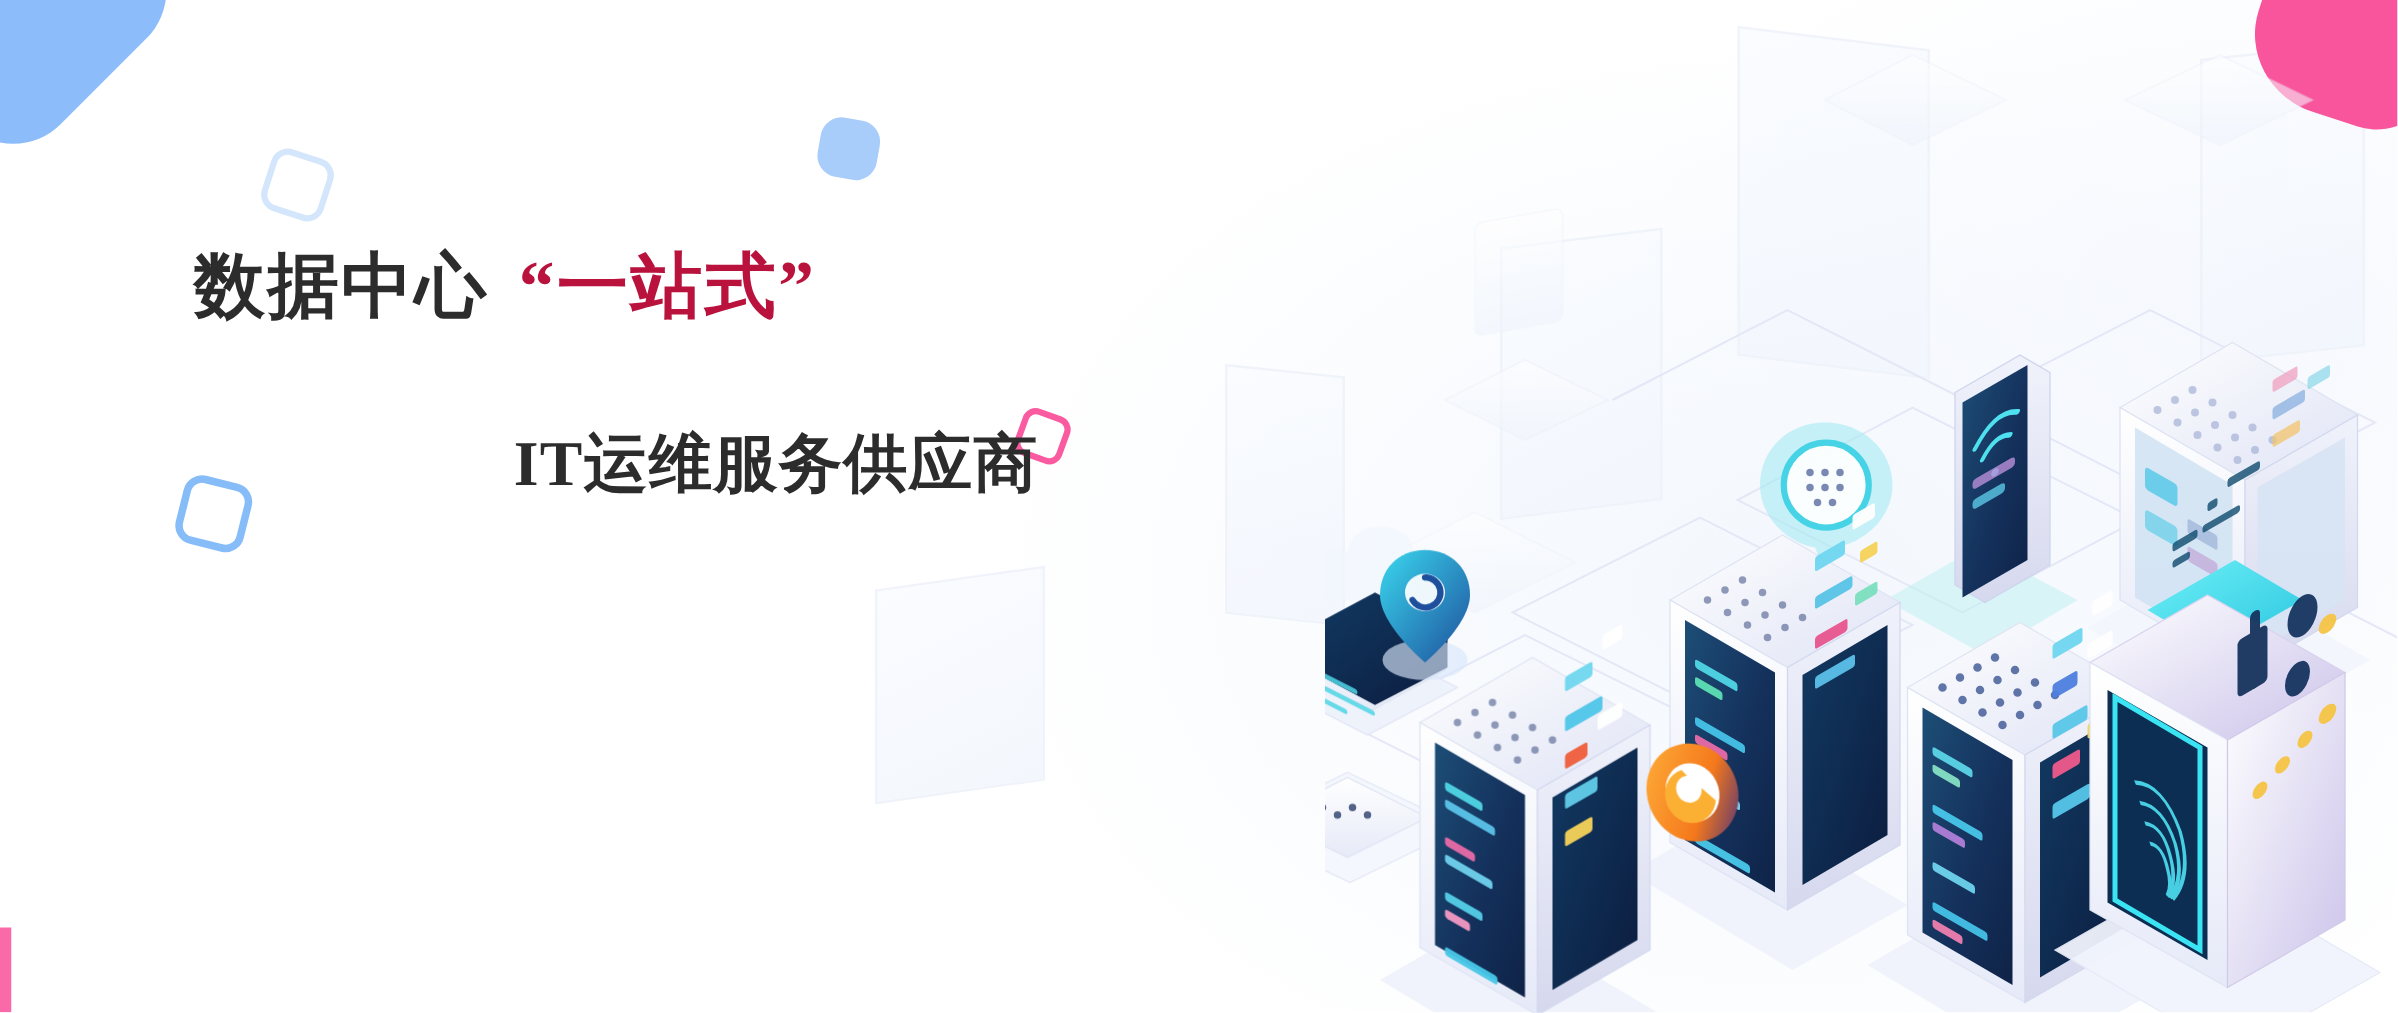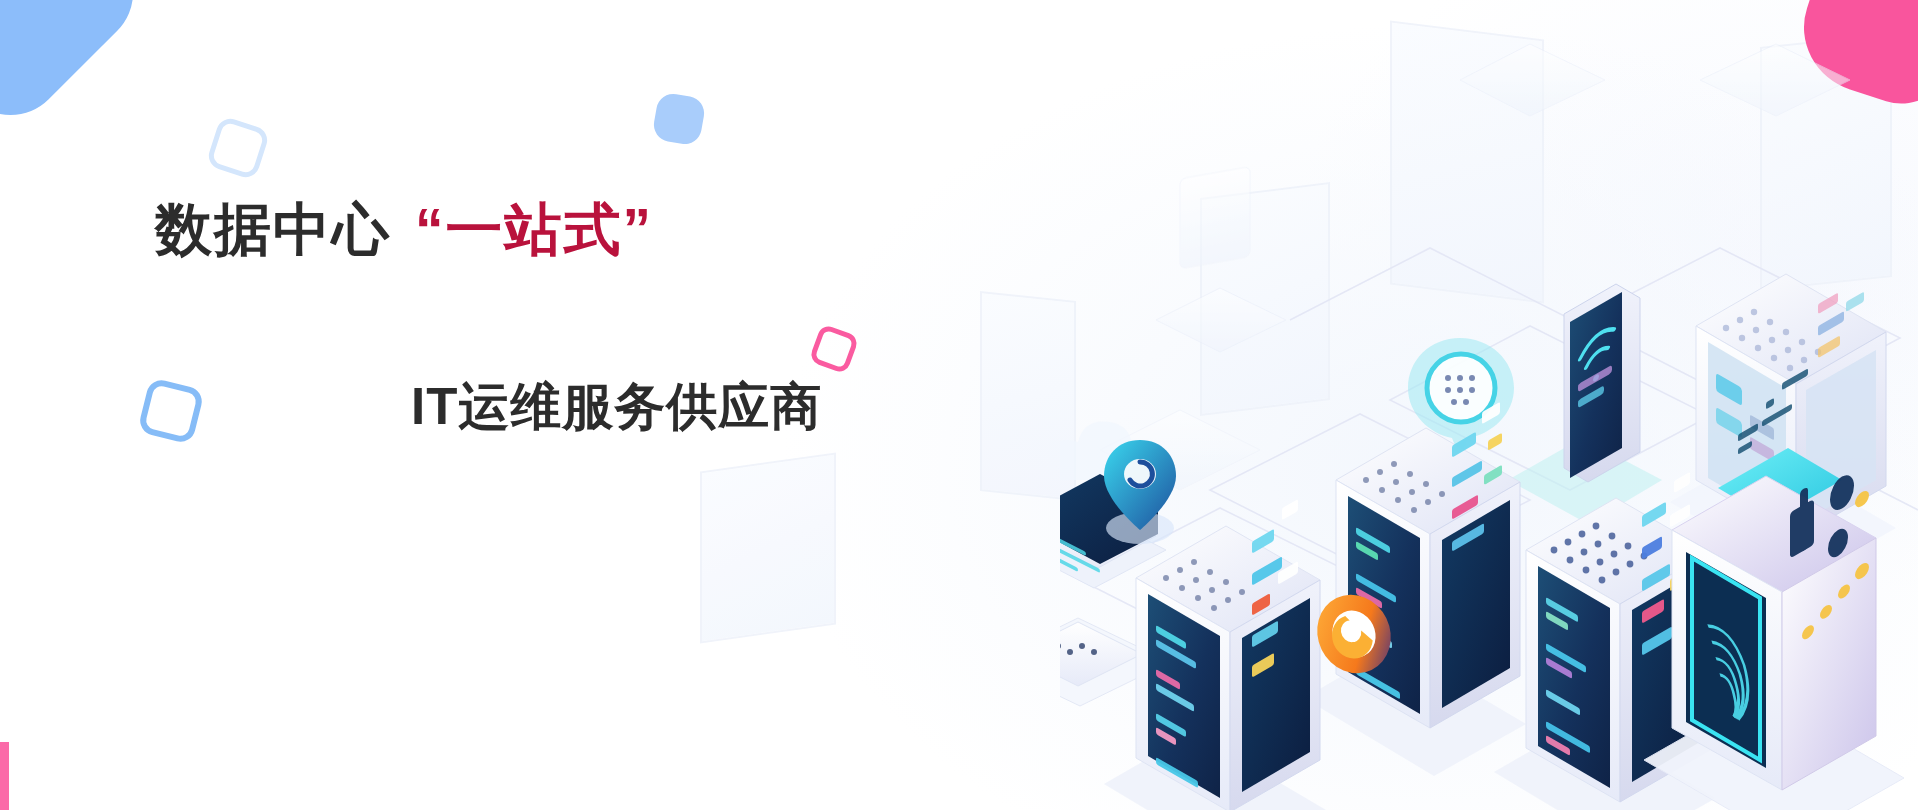--- a/index.html
+++ b/index.html
@@ -12,20 +12,21 @@
   }
   .banner {
     position: relative;
     width: 1918px;
     height: 810px;
     overflow: hidden;
     background: #ffffff;
     background-image:
       radial-gradient(ellipse 900px 620px at 1430px 470px, #f3f7fd 0%, rgba(243,247,253,0) 72%),
       radial-gradient(ellipse 700px 500px at 1780px 250px, #f7f9fe 0%, rgba(247,249,254,0) 70%);
+    font-family: Liberation Serif, serif;
   }
 
   
   .deco { position: absolute; }
 
   .blob-tl {
     left: -92px; top: -110px;
     width: 205px; height: 205px;
     background: #8cbdfa;
     border-radius: 54px;
@@ -99,21 +100,21 @@
     line-height: 1.18;
     letter-spacing: 2px;
     white-space: nowrap;
   }
   .line-1 .dark { color: #2c2c2c; }
   .line-1 .accent {
     color: #b9123c;
     margin-left: 24px;
   }
   .line-2 {
-    margin-top: 110px;
+    margin-top: 74px;
     margin-left: 256px;
     font-size: 51px;
     font-weight: 700;
     letter-spacing: 1px;
     color: #2c2c2c;
     white-space: nowrap;
   }
 
   
   .illus {

